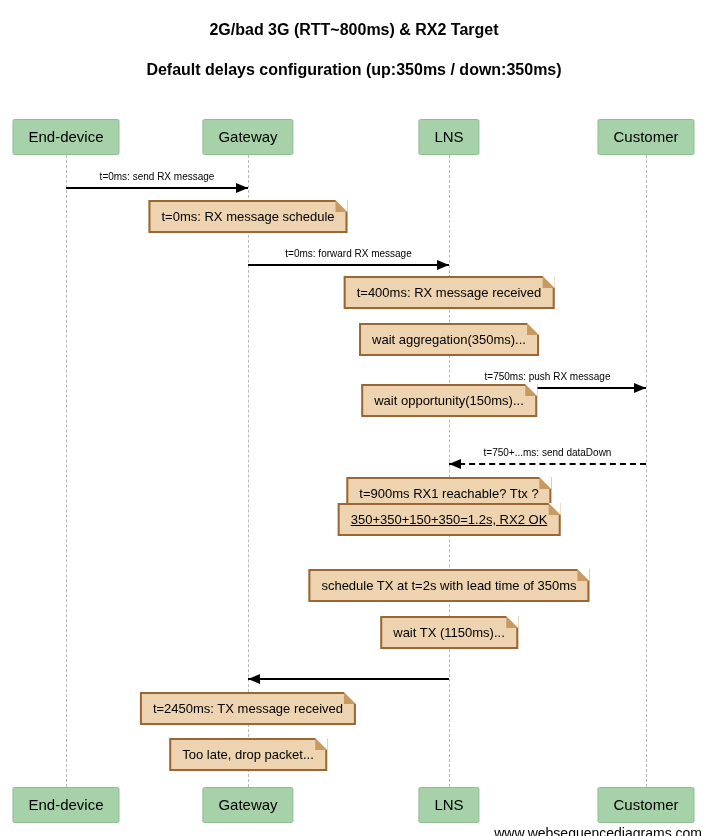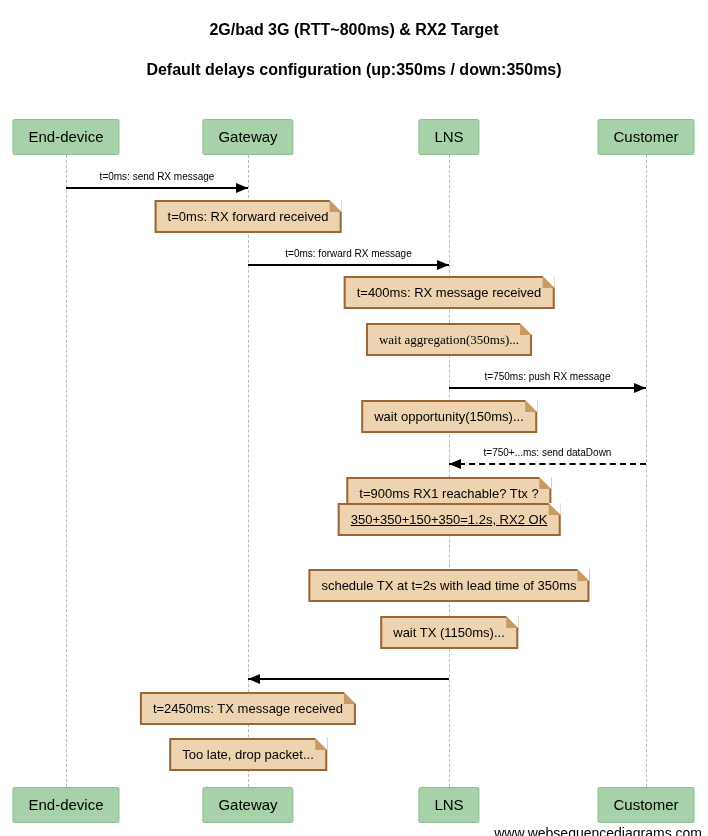--- a/index.html
+++ b/index.html
@@ -63,30 +63,30 @@
     <div class="actor-box" style="left: 248px; top: 776px;">Gateway</div>
     <div class="lifeline" style="left: 449px; top: 144px; height: 632px;"></div>
     <div class="actor-box" style="left: 449px; top: 108px;">LNS</div>
     <div class="actor-box" style="left: 449px; top: 776px;">LNS</div>
     <div class="lifeline" style="left: 646px; top: 144px; height: 632px;"></div>
     <div class="actor-box" style="left: 646px; top: 108px;">Customer</div>
     <div class="actor-box" style="left: 646px; top: 776px;">Customer</div>
     <div class="msg-label" style="left: 66px; width: 182px; top: 157px;">t=0ms: send RX message</div>
     <div class="msg-line" style="left: 66px; width: 182px; top: 176px;"></div>
     <div class="arrowhead right" style="left: 236px; top: 172px;"></div>
-    <div class="note" style="left: 248px; top: 189px;">t=0ms: RX forward received</div>
+    <div class="note" style="left: 248px; top: 189px;">t=0ms: RX message schedule</div>
     <div class="msg-label" style="left: 248px; width: 201px; top: 234px;">t=0ms: forward RX message</div>
     <div class="msg-line" style="left: 248px; width: 201px; top: 253px;"></div>
     <div class="arrowhead right" style="left: 437px; top: 249px;"></div>
     <div class="note" style="left: 449px; top: 265px; text-align: right;">t=400ms: RX message received</div>
-    <div class="note" style="left: 449px; top: 312px; font-family: Liberation Serif, serif;">wait aggregation(350ms)...</div>
+    <div class="note" style="left: 449px; top: 312px;">wait aggregation(350ms)...</div>
     <div class="msg-label" style="left: 449px; width: 197px; top: 357px;">t=750ms: push RX message</div>
     <div class="msg-line" style="left: 449px; width: 197px; top: 376px;"></div>
     <div class="arrowhead right" style="left: 634px; top: 372px;"></div>
-    <div class="note" style="left: 449px; top: 389px;">wait opportunity(150ms)...</div>
+    <div class="note" style="left: 449px; top: 373px;">wait opportunity(150ms)...</div>
     <div class="msg-label" style="left: 449px; width: 197px; top: 433px;">t=750+...ms: send dataDown</div>
     <div class="msg-line dashed" style="left: 449px; width: 197px; top: 452px;"></div>
     <div class="arrowhead left" style="left: 449px; top: 448px;"></div>
     <div class="note" style="left: 449px; top: 466px;">t=900ms RX1 reachable? Ttx ?</div>
     <div class="note" style="left: 449px; top: 492px; text-decoration: underline;">350+350+150+350=1.2s, RX2 OK</div>
     <div class="note" style="left: 449px; top: 558px;">schedule TX at t=2s with lead time of 350ms</div>
     <div class="note" style="left: 449px; top: 605px;">wait TX (1150ms)...</div>
     <div class="msg-line" style="left: 248px; width: 201px; top: 667px;"></div>
     <div class="arrowhead left" style="left: 248px; top: 663px;"></div>
     <div class="note" style="left: 248px; top: 681px;">t=2450ms: TX message received</div>

